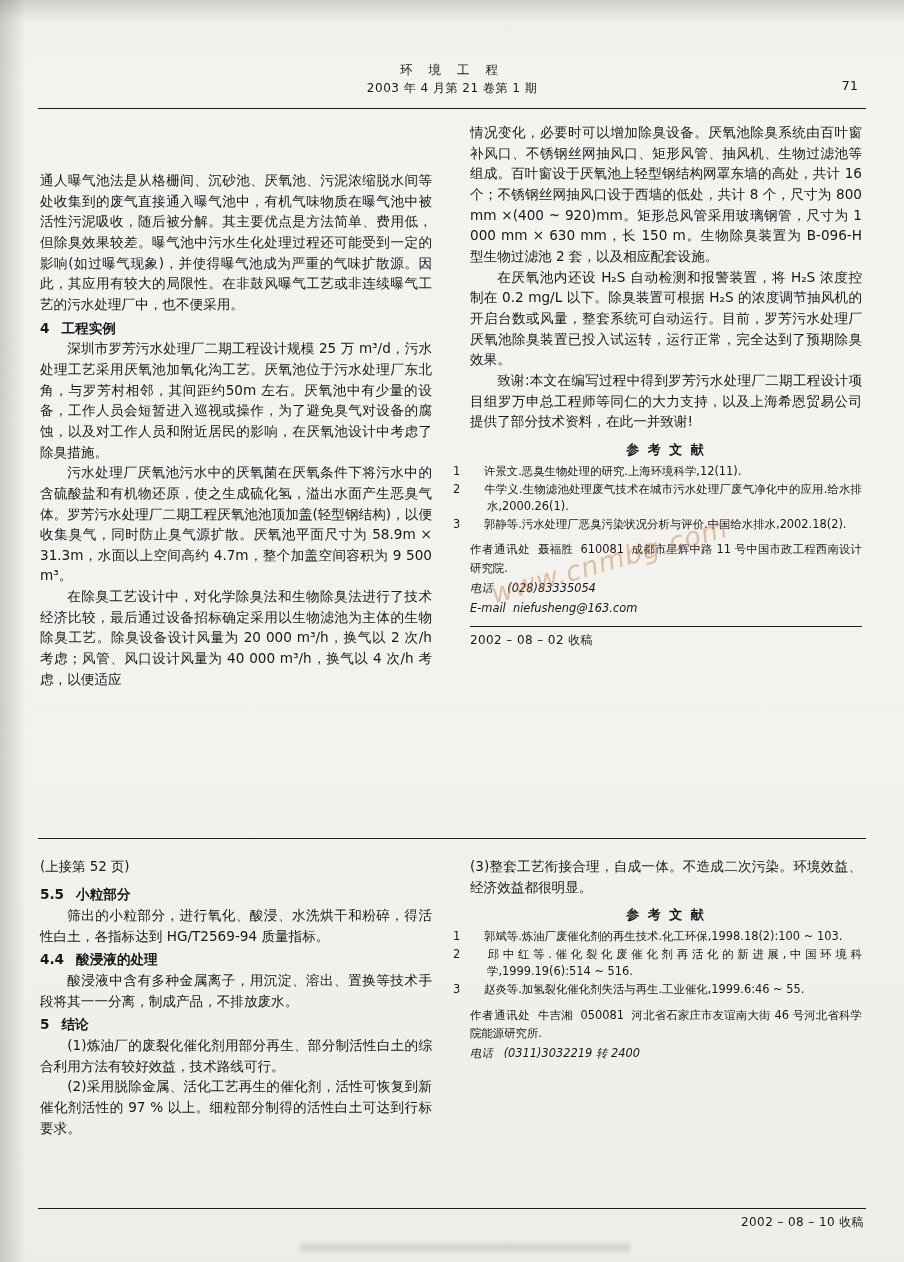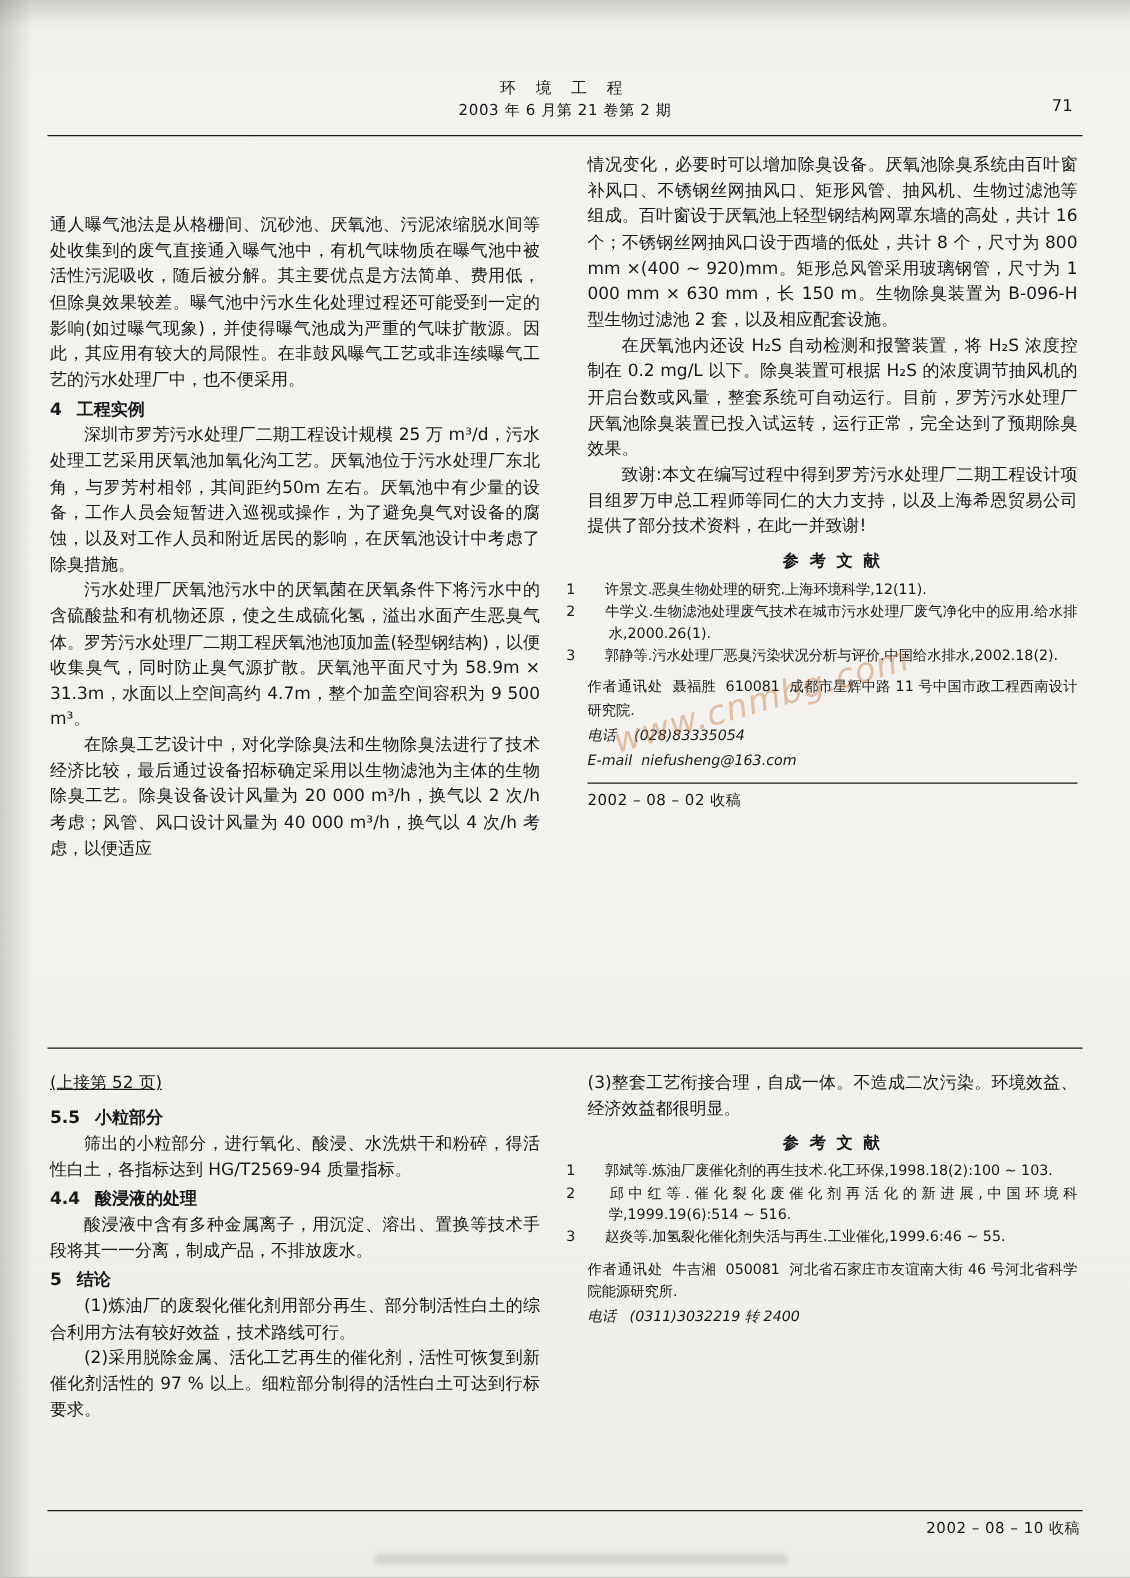--- a/index.html
+++ b/index.html
@@ -123,21 +123,20 @@
     border-top: 1.1px solid #1c1c1c;
     padding-top: 4px;
     margin-top: 8px;
   }
 
   .contfrom {
     font-size: 13.4px;
     border: 0;
     display: inline-block;
     margin-bottom: 4px;
-    text-decoration: underline;
   }
 
   
   .watermark {
     position: absolute;
     left: 487px;
     top: 545px;
     font-family: "DejaVu Sans", sans-serif;
     font-size: 27px;
     color: rgba(196, 120, 60, 0.42);
@@ -168,21 +167,21 @@
 </style>
 </head>
 <body>
 
 <div class="page">
   <div class="paper"></div>
 
   <div class="header">
     <div class="header-center">
       <div class="hdr-journal">环 境 工 程</div>
-      <div class="hdr-issue">2003 年 6 月第 21 卷第 2 期</div>
+      <div class="hdr-issue">2003 年 4 月第 21 卷第 1 期</div>
     </div>
     <div class="hdr-pageno">71</div>
   </div>
   <div class="rule rule-top"></div>
 
   <div class="col col-left-top">
     <p>通人曝气池法是从格栅间、沉砂池、厌氧池、污泥浓缩脱水间等处收集到的废气直接通入曝气池中，有机气味物质在曝气池中被活性污泥吸收，随后被分解。其主要优点是方法简单、费用低，但除臭效果较差。曝气池中污水生化处理过程还可能受到一定的影响(如过曝气现象)，并使得曝气池成为严重的气味扩散源。因此，其应用有较大的局限性。在非鼓风曝气工艺或非连续曝气工艺的污水处理厂中，也不便采用。</p>
     <p class="sec">
       <span class="num">4</span><span>工程实例</span>
     </p>

